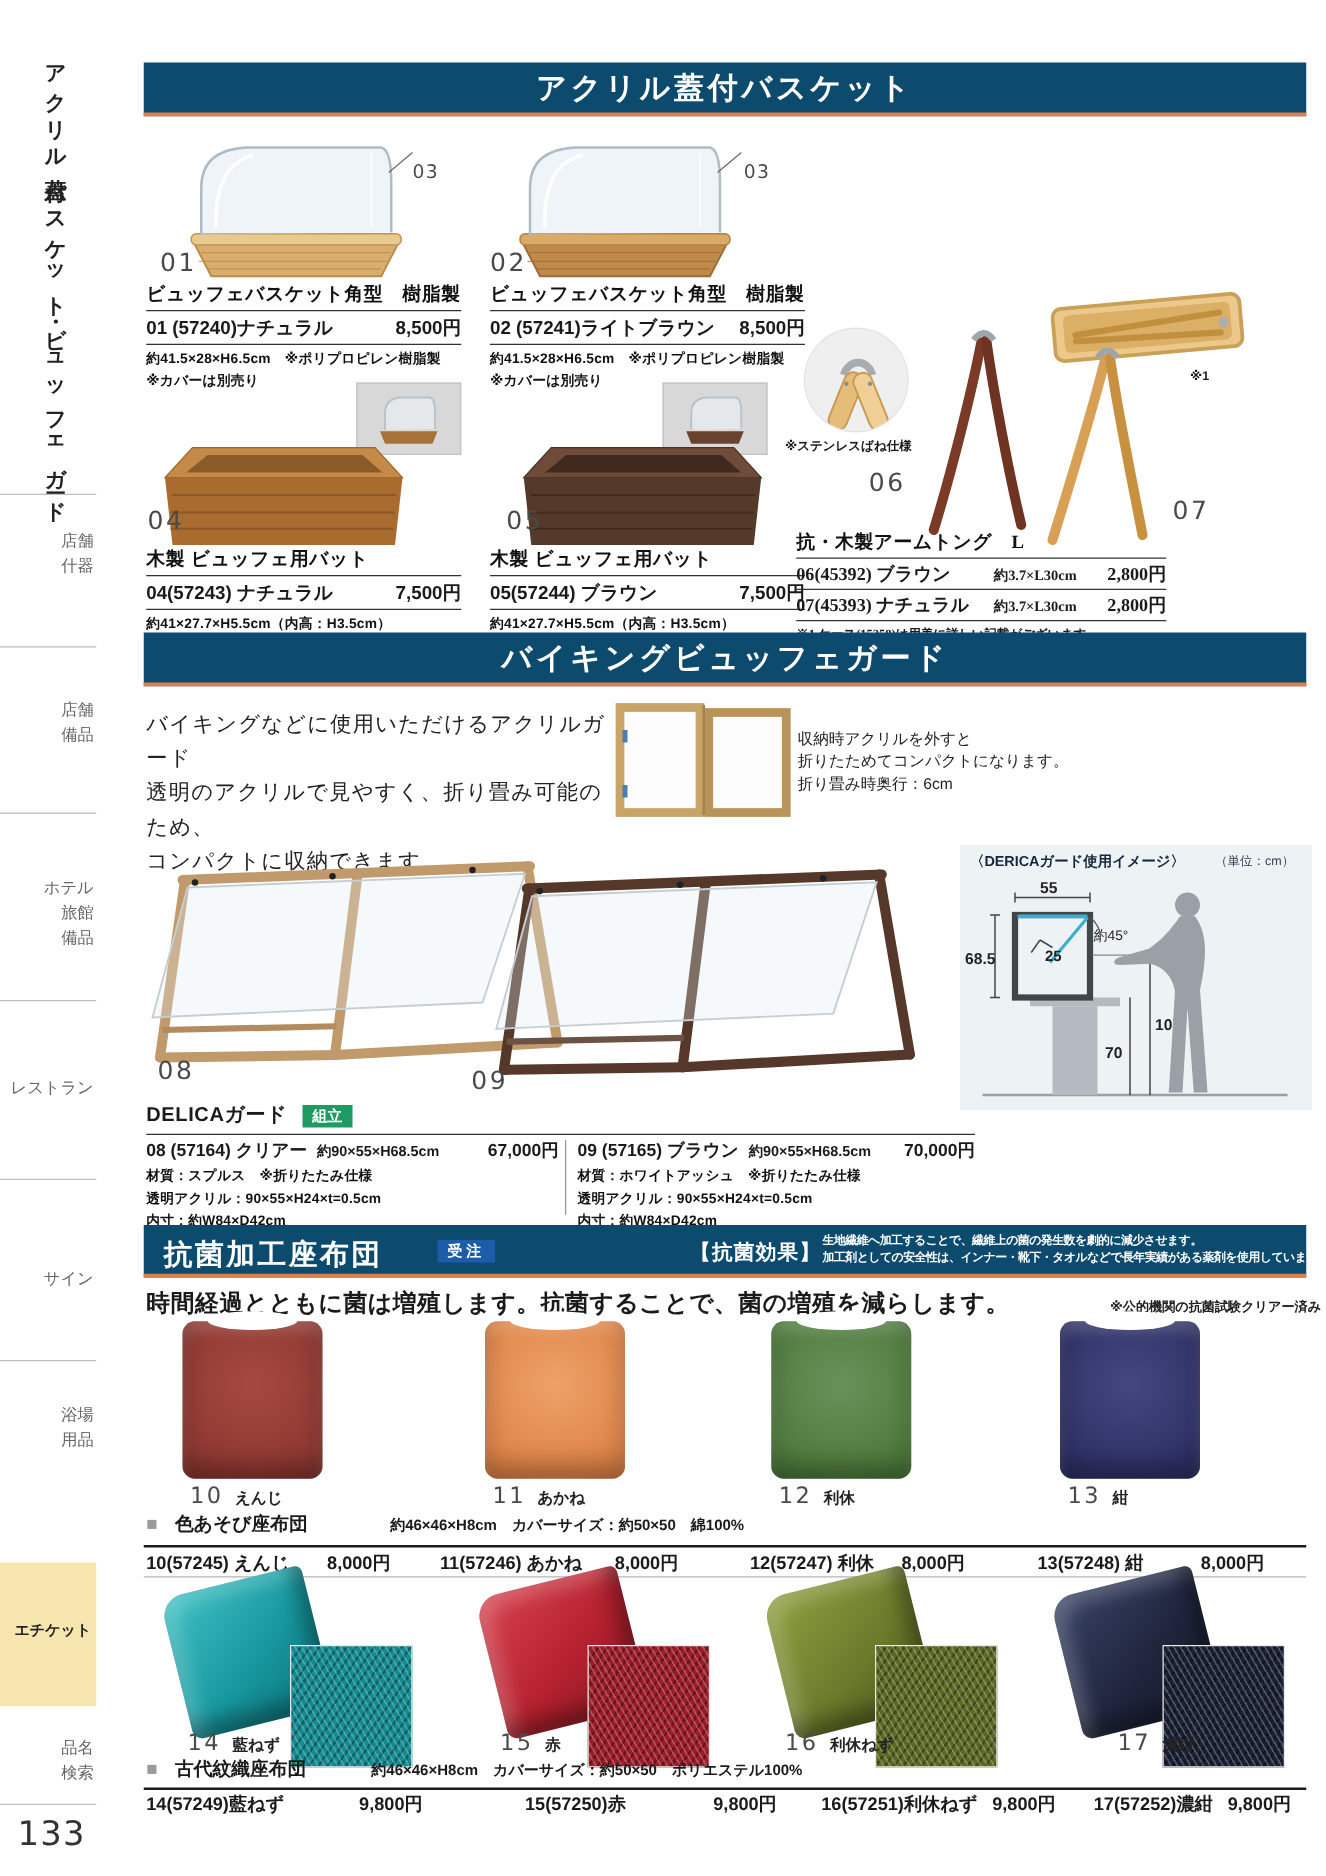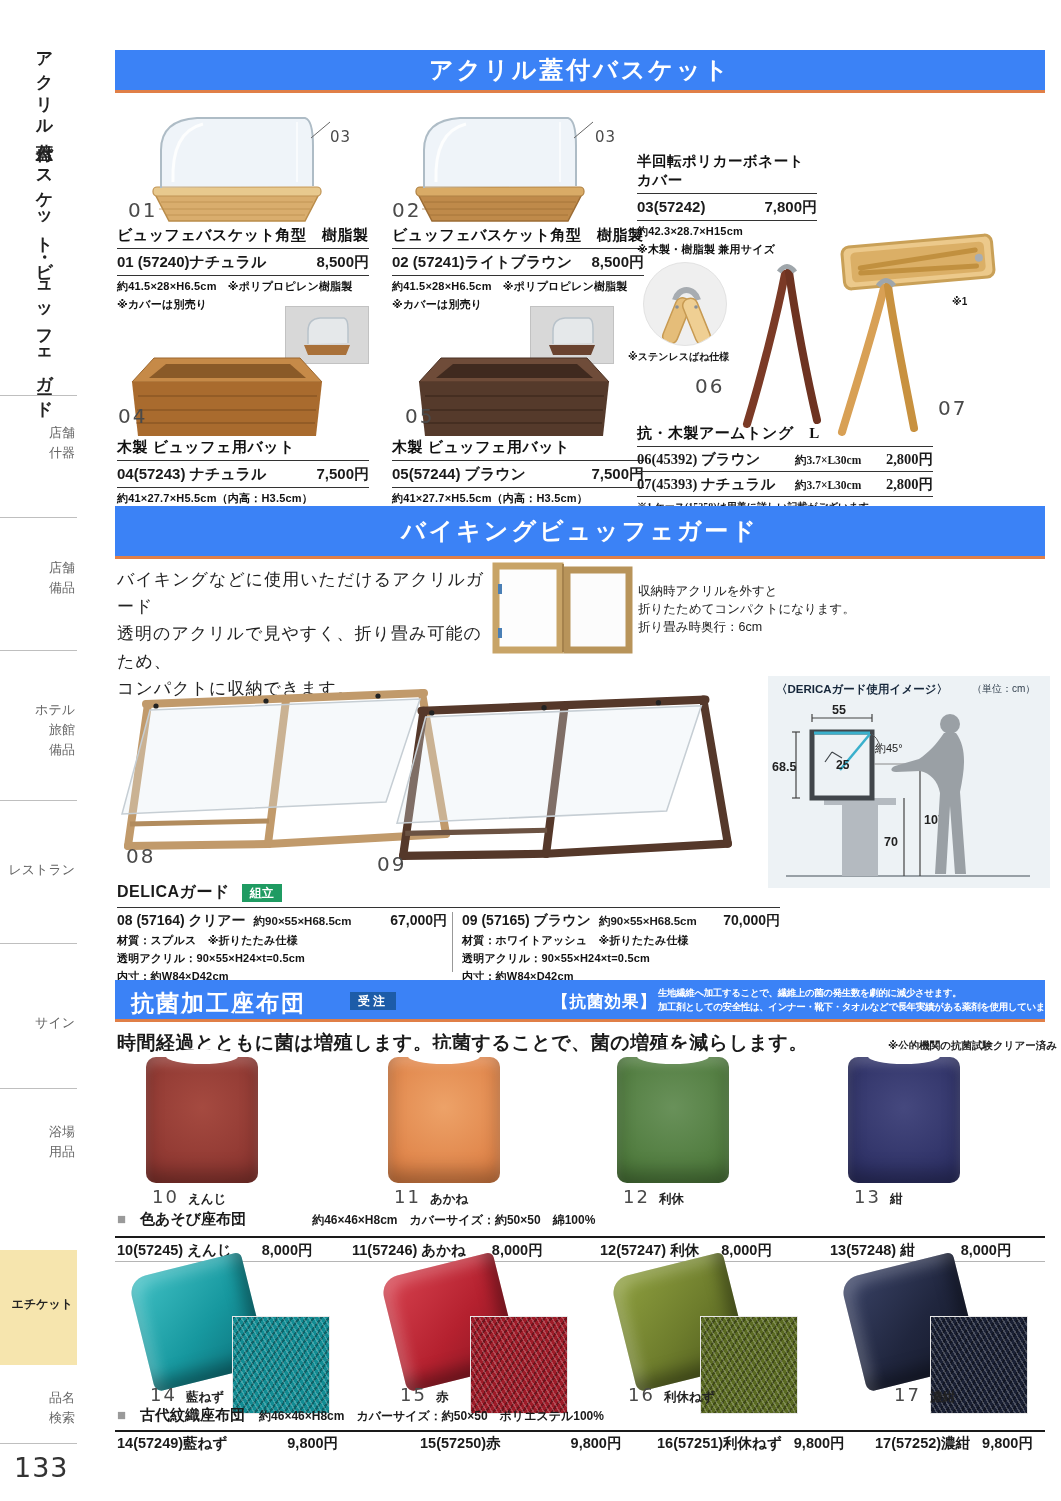--- a/index.html
+++ b/index.html
@@ -11,21 +11,21 @@
 
   
   .vtitle { writing-mode:vertical-rl; font-size:17px; letter-spacing:3px; color:#222; font-weight:bold; }
   .scat { width:77px; text-align:right; font-size:13px; line-height:1.55; color:#666; padding-right:2px; white-space:pre-line; }
   .sdiv { width:77px; border-top:1px solid #bfbfbf; height:0; }
   .shilite { left:0; width:77px; background:#f6e5ae; }
   .scat.active { color:#222; font-weight:bold; text-align:right; padding-right:4px; }
   .pagenum { font-size:27px; color:#333; letter-spacing:1px; font-family:"DejaVu Sans",sans-serif; }
 
   
-  .banner { left:115px; width:930px; background:#3b82f6; border-bottom:3px solid #e07f47; color:#fff;
+  .banner { left:115px; width:930px; background:#0c4a6e; border-bottom:3px solid #e07f47; color:#fff;
             display:flex; align-items:center; justify-content:center; font-size:24px; letter-spacing:3px; font-weight:bold; }
   .banner3 { justify-content:flex-start; position:absolute; }
   .badge { display:inline-block; color:#fff; font-size:12px; font-weight:bold; padding:3px 8px; line-height:1; }
   .badge-green { background:#1f9b62; }
   .badge-blue  { background:#1d5ca8; }
 
   
   .pblock { }
   .ptitle { font-size:15px; font-weight:bold; color:#111; border-bottom:1.5px solid #333; padding-bottom:3px; letter-spacing:0.5px; }
   .prow { display:flex; justify-content:space-between; align-items:baseline; border-bottom:1.5px solid #333; padding:4px 0 3px; }
@@ -172,29 +172,20 @@
   <div class="abs pblock" style="left:392px; top:226px; width:252px;">
     <div class="ptitle">ビュッフェバスケット角型　樹脂製</div>
     <div class="prow">
       <span class="pcode">02 (57241)ライトブラウン</span>
       <span class="pprice">8,500円</span>
     </div>
     <div class="pdetail">約41.5×28×H6.5cm　※ポリプロピレン樹脂製</div>
     <div class="pdetail">※カバーは別売り</div>
   </div>
 
-  <div class="abs pblock" style="left:637px; top:152px; width:180px;">
-    <div class="ptitle" style="font-size:14.5px;">半回転ポリカーボネートカバー</div>
-    <div class="prow">
-      <span class="pcode">03(57242)</span>
-      <span class="pprice">7,800円</span>
-    </div>
-    <div class="pdetail">約42.3×28.7×H15cm</div>
-    <div class="pdetail">※木製・樹脂製 兼用サイズ</div>
-  </div>
 
   <svg class="abs" style="left:838px; top:226px;" width="160" height="72" viewBox="0 0 160 72">
     <g transform="rotate(-5 80 36)">
       <rect x="5" y="15" width="150" height="42" rx="7" fill="#ecc98b" stroke="#c9a057" stroke-width="3"></rect>
       <rect x="13" y="21" width="134" height="30" rx="5" fill="#dbaf66"></rect>
       <path d="M22,37 L138,29 M22,42 L138,45" stroke="#c1903f" stroke-width="5" stroke-linecap="round"></path>
       <circle cx="141" cy="37" r="4" fill="#a8adb2"></circle>
     </g>
   </svg>
   <div class="abs" style="left:952px; top:296px; font-size:10px; font-weight:600;">※1</div>
@@ -285,21 +276,21 @@
     </div>
     <div class="trow">
       <span class="pcode">07(45393) ナチュラル</span>
       <span class="tsize">約3.7×L30cm</span>
       <span class="pprice">2,800円</span>
     </div>
     <div class="tnote">※1 ケース(15258)は用美に詳しい記載がございます。</div>
     <div class="tnote" style="margin-top:1px;">お気軽にお問い合わせください。※ケースは抗菌ではございません。</div>
   </div>
 
-  <div class="abs banner" style="top:506px; height:53px;">バイキングビュッフェガード</div>
+  <div class="abs banner" style="top:506px; height:43px;">バイキングビュッフェガード</div>
 
   <div class="abs intro pre" style="left:117px; top:566px; width:380px;">バイキングなどに使用いただけるアクリルガード
 透明のアクリルで見やすく、折り畳み可能のため、
 コンパクトに収納できます。</div>
 
   <svg class="abs" style="left:488px; top:556px;" width="150" height="104" viewBox="0 0 150 104">
     <rect x="8" y="10" width="64" height="84" fill="#fdfdfd" stroke="#c8a467" stroke-width="7"></rect>
     <rect x="79" y="14" width="62" height="80" fill="#fcfcfc" stroke="#b8945a" stroke-width="7"></rect>
     <line x1="75" y1="8" x2="75" y2="96" stroke="#a5824c" stroke-width="2"></line>
     <rect x="10" y="28" width="4" height="10" fill="#4a7fb5"></rect>
@@ -487,21 +478,21 @@
     <span class="name">利休ねず</span>
   </div>
   <div class="abs cushlabel" style="left:858px; top:1384px;margin-left:36px;">
     <span class="num" style="font-size:18px;">17</span>
     <span class="name">濃紺</span>
   </div>
 
   <div class="abs serieshdr" style="left:117px; top:1406px;">
     <span class="sq">■</span>
     <span class="nm">古代紋織座布団</span>
-    <span class="sp" style="">約46×46×H8cm　カバーサイズ：約50×50　ポリエステル100%</span>
+    <span class="sp" style="margin-left:38px;">約46×46×H8cm　カバーサイズ：約50×50　ポリエステル100%</span>
   </div>
   <div class="abs rule2" style="left:115px; top:1430px; width:930px;"></div>
 
   <div class="abs pricecell" style="left:117px; top:1434px; gap:60px;">
     <span class="pcode">14(57249)藍ねず</span>
     <span class="pprice">9,800円</span>
   </div>
   <div class="abs pricecell" style="left:420px; top:1434px; gap:70px;">
     <span class="pcode">15(57250)赤</span>
     <span class="pprice">9,800円</span>

